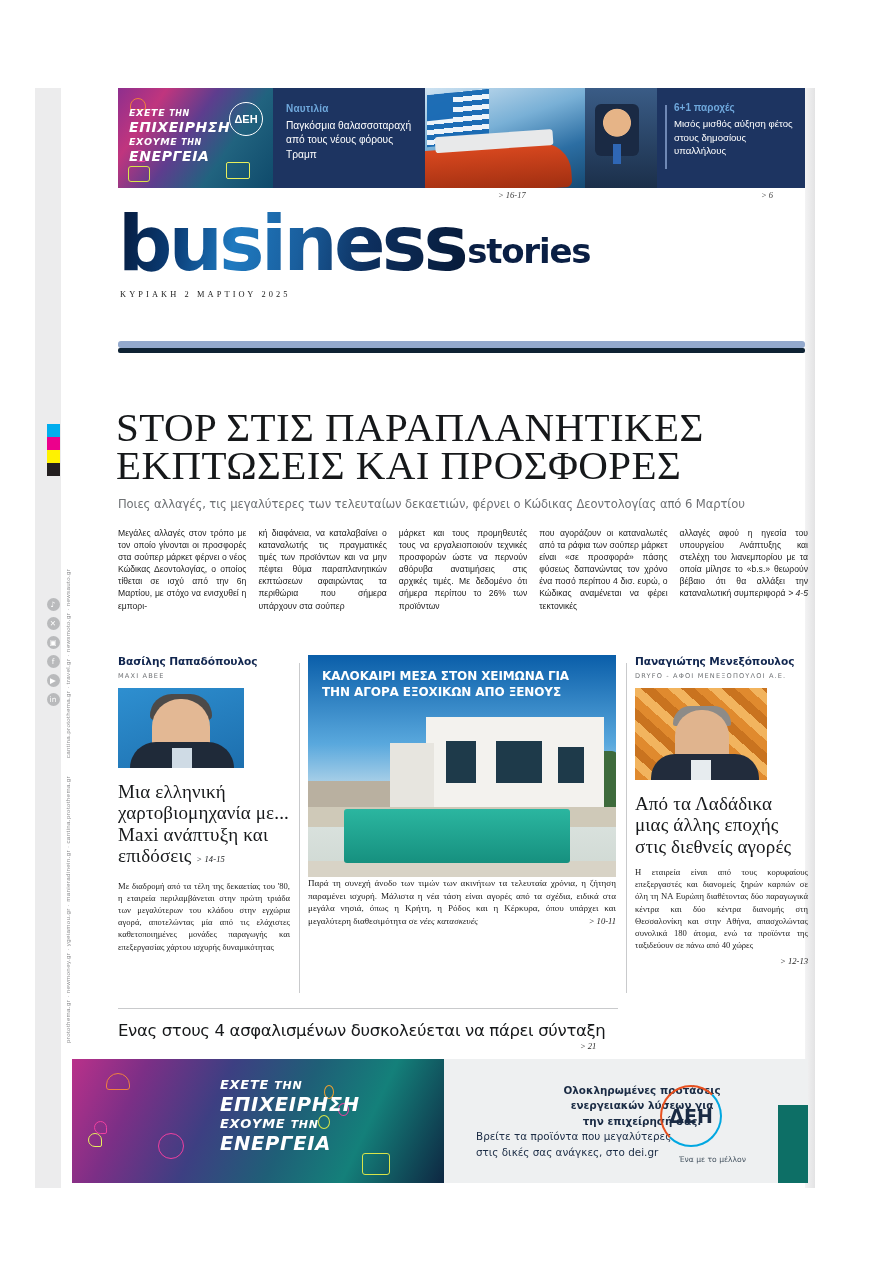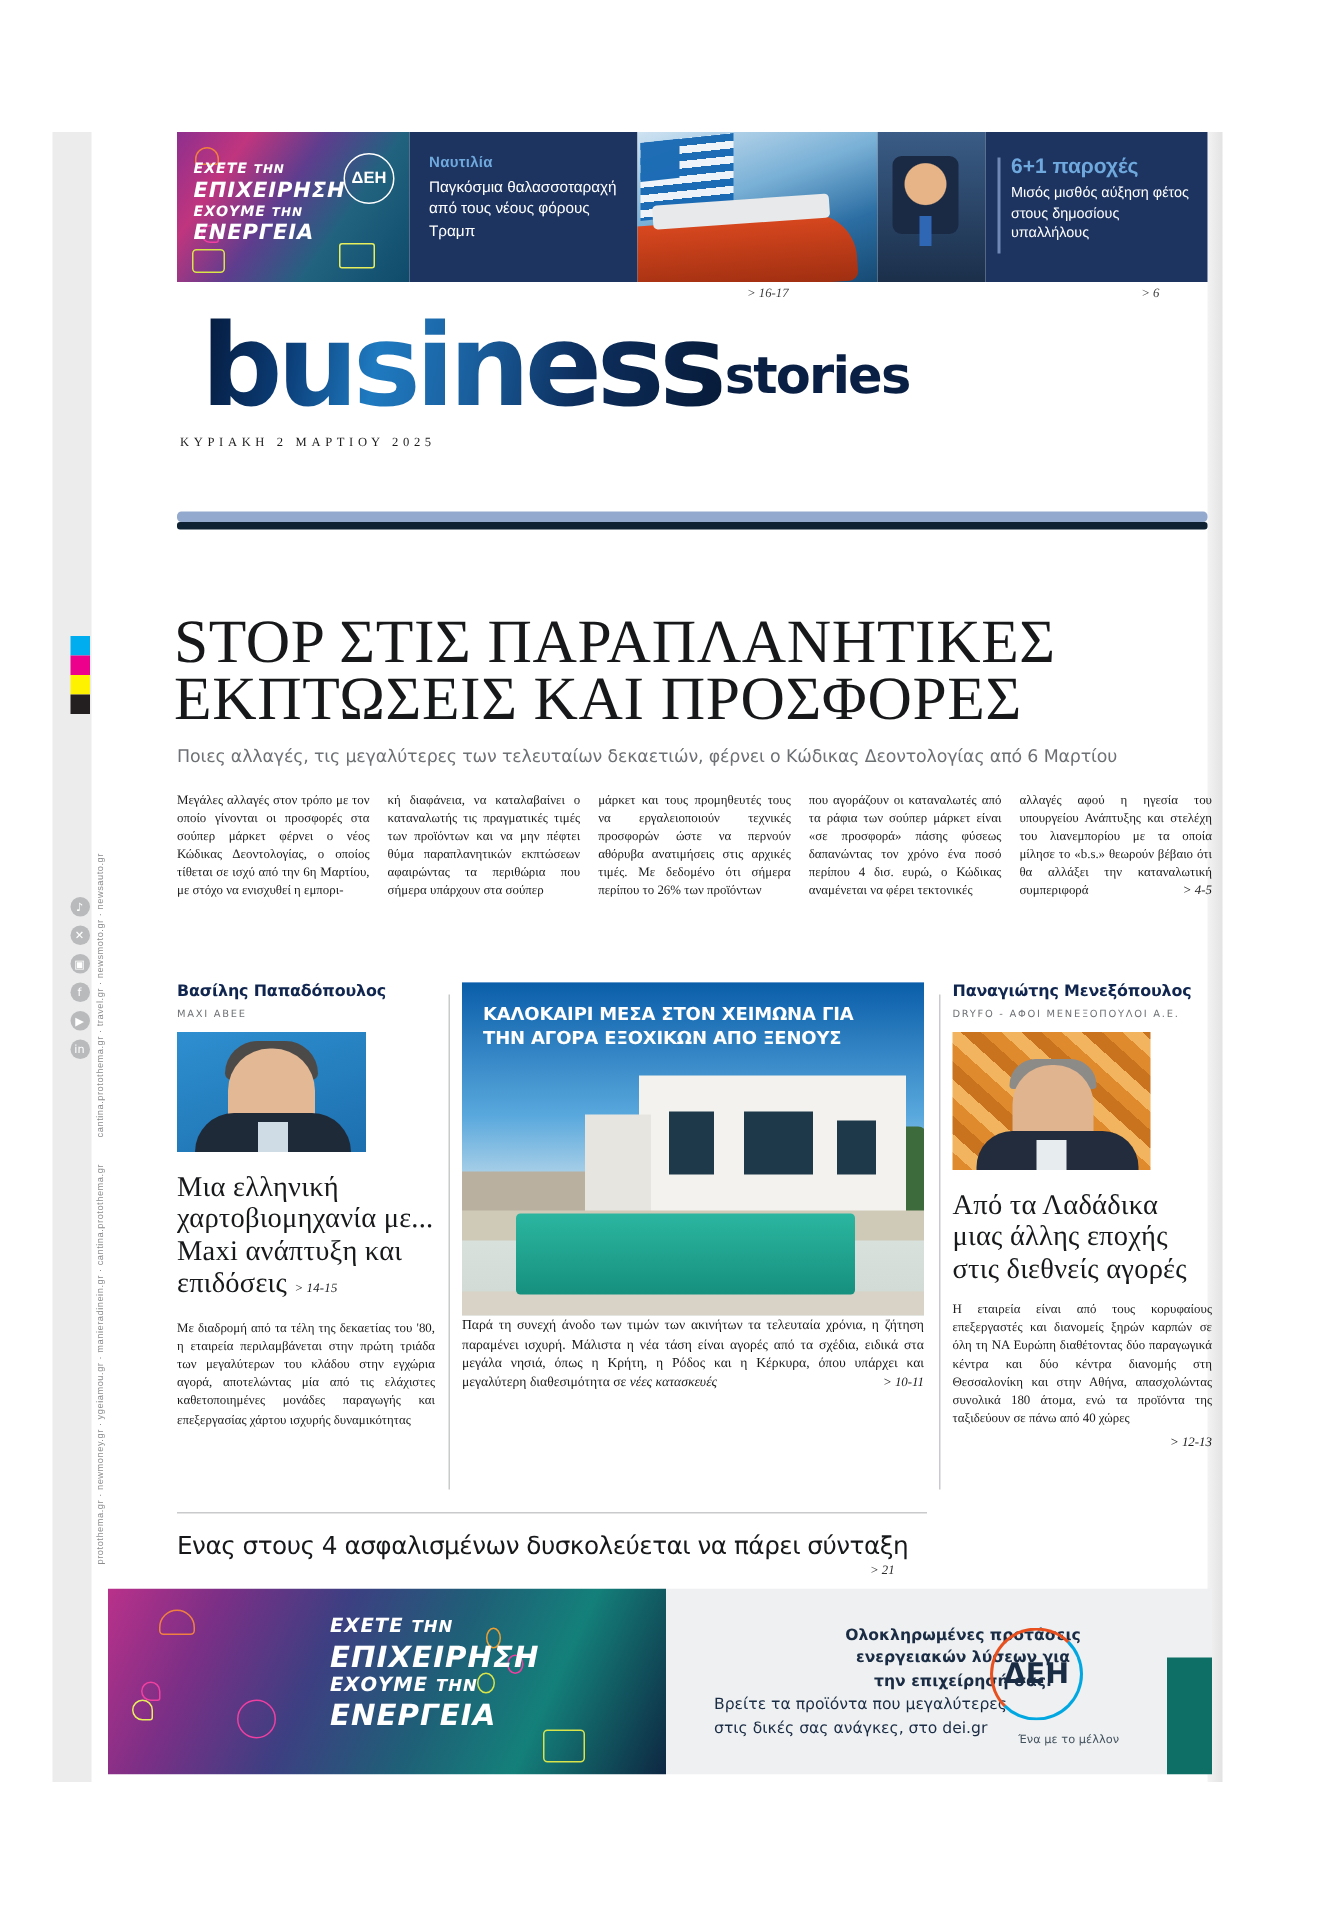--- a/index.html
+++ b/index.html
@@ -74,33 +74,33 @@
           background:#e8e9ea; border-radius:3px;}
 
   .promo-trump { width:72px; height:100%; position:relative; overflow:hidden;
     background:linear-gradient(#3a5c86,#1b2f4a); }
   .promo-trump .face { position:absolute; left:10px; top:16px; width:44px; height:52px; border-radius:6px;
     background:radial-gradient(circle at 50% 36%, #e6b487 0 34%, #1a2a44 36%); }
   .promo-trump .tie { position:absolute; left:28px; top:56px; width:8px; height:20px; background:#2f67b5; }
 
   .promo-61 { width:148px; height:100%; background:#1d3461; position:relative; padding:14px 8px 0 17px; }
   .promo-61:before { content:""; position:absolute; left:8px; top:17px; width:2px; height:64px; background:#6f88b5;}
-  .promo-61 .kicker { color:#6fa8dc; font-size:14px; font-weight:bold; margin-bottom:4px; }
+  .promo-61 .kicker { color:#6fa8dc; font-size:10px; font-weight:bold; margin-bottom:4px; }
   .promo-61 .ttl { color:#fff; font-size:9.6px; line-height:1.43; }
 
   .promo-coins { flex:1; height:100%; position:relative; overflow:hidden;
     background:linear-gradient(120deg,#c9b9c6 0%,#cfc3ad 40%,#c7c9ae 100%); }
 
   .promo-refs { position:absolute; left:118px; top:190px; width:687px; height:14px; }
   .promo-refs span { position:absolute; font-family:"Liberation Serif", serif;
     font-style:italic; font-size:8.5px; color:#3c3c3c; }
   .ref-a { left:380px; } .ref-b { right:32px; }
 
   
-  .masthead { position:absolute; left:118px; top:205px; width:690px; height:78px;margin-left:16px; }
+  .masthead { position:absolute; left:118px; top:205px; width:690px; height:78px; }
   .mh-main {
     font-family:"DejaVu Sans", sans-serif; font-weight:bold; font-size:76px;
     letter-spacing:-3.6px; line-height:78px;
     background:linear-gradient(100deg,#05183a 0%,#0b3e78 18%,#1f7ac0 34%,#1a5f9e 52%,#0d2f5e 72%,#071a38 100%);
     -webkit-background-clip:text; background-clip:text; color:transparent;
     display:inline-block; vertical-align:bottom;
   }
   .mh-sub {
     font-family:"DejaVu Sans", sans-serif; font-weight:bold; font-size:34px;
     letter-spacing:-1.2px; color:#0a1f44; display:inline-block; vertical-align:bottom;
@@ -130,21 +130,21 @@
   .standfirst {
     position:absolute; left:118px; top:497px; width:690px;
     font-family:"DejaVu Sans", sans-serif; font-size:11.6px; color:#6e7174; letter-spacing:-.1px;
   }
 
   .lead-cols {
     position:absolute; left:118px; top:527px; width:690px; height:100px;
     display:grid; grid-template-columns:repeat(5,1fr); gap:12px;
   }
   .lead-cols p {
-    margin:0; font-family:Liberation Serif, serif; font-size:8.6px;
+    margin:0; font-family:Liberation Sans, sans-serif; font-size:8.6px;
     line-height:12.1px; color:#1b1b1b; text-align:justify; hyphens:auto;
   }
   .lead-cols .ref { float:right; font-style:italic; }
 
   
   .mid { position:absolute; left:118px; top:655px; width:690px; height:345px; }
   .vdiv { position:absolute; top:8px; width:1px; height:330px; background:#c9cacc; }
   .vdiv.a { left:181px; } .vdiv.b { left:508px; }
 
   .colL { position:absolute; left:0; top:0; width:172px; }

